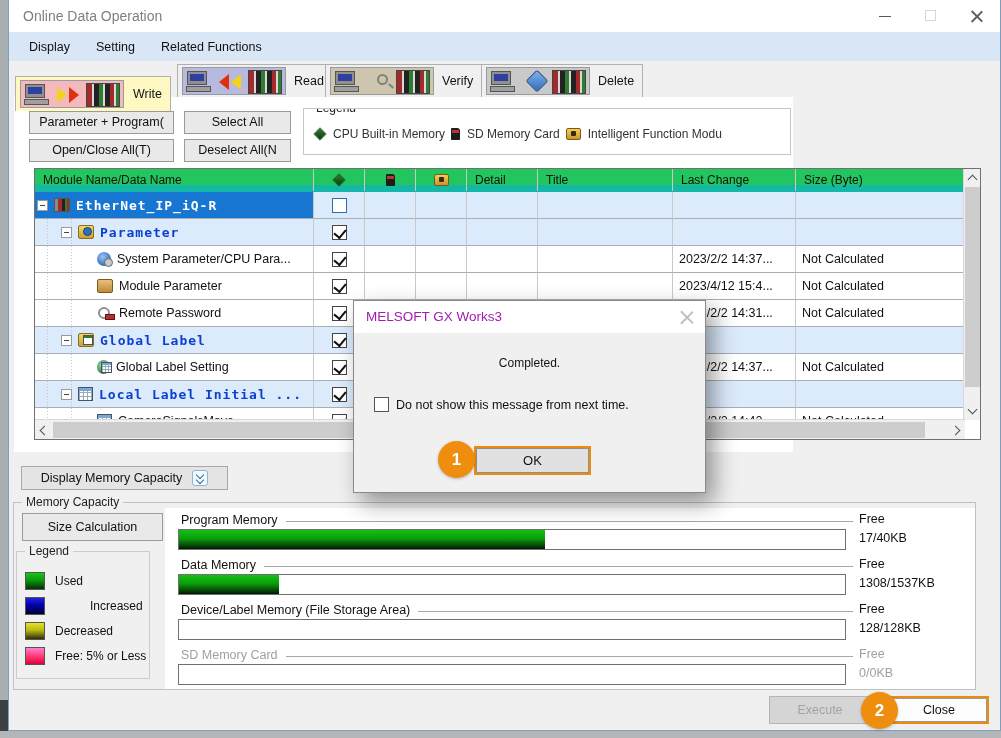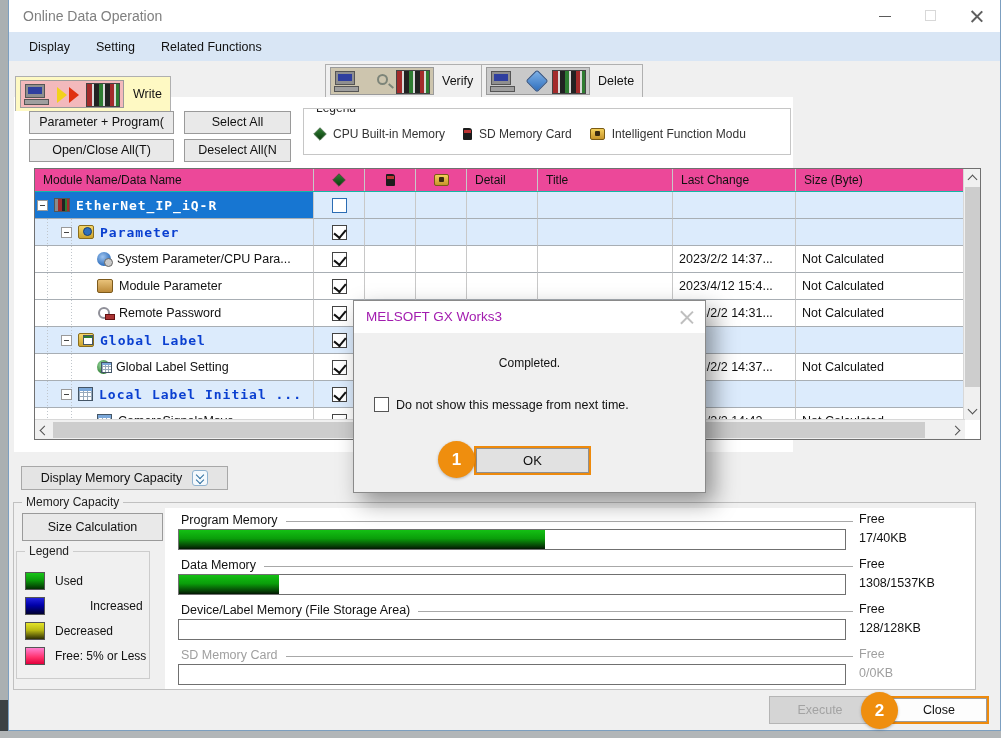--- a/index.html
+++ b/index.html
@@ -63,33 +63,33 @@
 
   .btn { background:#e9e9e9; border:1px solid #9a9a9a; font-size:12.5px; color:#111; text-align:center; font-family:"Liberation Sans",sans-serif; }
   .btn-pp    { position:absolute; left:15px;  top:14px; width:145px; height:23px; line-height:21px; }
   .btn-sel   { position:absolute; left:170px; top:14px; width:107px; height:23px; line-height:21px; }
   .btn-oc    { position:absolute; left:15px;  top:42px; width:145px; height:23px; line-height:21px; }
   .btn-desel { position:absolute; left:170px; top:42px; width:107px; height:23px; line-height:21px; }
 
   .fieldset { position:absolute; border:1px solid #c6c6c6; }
   .fieldset > .fs-label { position:absolute; top:-8px; left:8px; background:#ffffff; padding:0 4px; font-size:12px; color:#222; }
   .legend-top { left:289px; top:11px; width:488px; height:47px; overflow:hidden; }
-  .legend-top .items { position:absolute; left:10px; top:18px; display:flex; gap:18px; align-items:center; white-space:nowrap; }
+  .legend-top .items { position:absolute; left:10px; top:18px; display:flex; gap:6px; align-items:center; white-space:nowrap; }
   .legend-item { display:flex; align-items:center; gap:7px; font-size:12px; color:#333; }
 
   .chip-icon { width:12px; height:12px; background:linear-gradient(135deg,#2e7d32,#0b3d0d); transform:rotate(45deg) scale(.8); border:1px solid #1b4d1e; }
   .sd-icon { width:9px; height:12px; background:#1c1c1c; border-radius:1px 3px 1px 1px; position:relative; }
   .sd-icon::after { content:""; position:absolute; left:1px; top:2px; width:7px; height:3px; background:#b33; }
   .ifm-icon { width:15px; height:12px; background:linear-gradient(180deg,#f3cf5a,#c8952a); border:1px solid #7a5b14; border-radius:2px; position:relative; }
   .ifm-icon::after { content:""; position:absolute; left:4px; top:2px; width:5px; height:5px; background:#3a2a10; border-radius:1px; }
 
   
   .grid { position:absolute; left:20px; top:71px; width:947px; height:272px; border:1px solid #707070; background:#fff; }
   .gcols { display:grid; grid-template-columns:279px 51px 51px 51px 71px 135px 123px 169px; }
-  .ghead { position:absolute; left:0; top:0; width:930px; height:23px; background:#ec4899; border-bottom:1px solid #14b8a6; }
+  .ghead { position:absolute; left:0; top:0; width:930px; height:23px; background:#22c55e; border-bottom:7px solid #14b8a6; }
   .ghead .cell { border-right:1px solid #c8c8c8; display:flex; align-items:center; padding-left:8px; font-size:12px; color:#111; height:22px; }
   .ghead .cell.center { justify-content:center; padding-left:0; }
   .gbody { position:absolute; left:0; top:23px; width:930px; height:229px; overflow:hidden; }
   .grow { height:27px; }
   .grow .cell { border-right:1px solid #c8c8c8; border-bottom:1px solid #a8aeb4; height:27px; display:flex; align-items:center; overflow:hidden; white-space:nowrap; }
   .row-white .cell { background:#fff; }
   .row-blue .cell { background:#dcebfc; }
   .row-sel .cell { background:#dcebfc; }
   .row-sel .cell.name { background:#1776d2; }
   .cell.name { position:relative; 
@@ -226,20 +226,32 @@
         <span class="mini-pc">
             <span class="scr"></span>
             <span class="base"></span>
           </span>
         <span class="chev chev-r" style="left:36px;color:#f2d21a;"></span>
         <span class="chev chev-r" style="left:48px;color:#e03010;"></span>
         <span class="rack"></span>
       </span>
       <span class="tab-label">Write</span>
     </div>
+    <div class="tab" style="left:168px;">
+      <span class="tabicon bg-read">
+        <span class="mini-pc">
+            <span class="scr"></span>
+            <span class="base"></span>
+          </span>
+        <span class="chev chev-l" style="left:36px;color:#e03010;"></span>
+        <span class="chev chev-l" style="left:48px;color:#f2d21a;"></span>
+        <span class="rack"></span>
+      </span>
+      <span class="tab-label">Read</span>
+    </div>
     <div class="tab" style="left:316px;">
       <span class="tabicon bg-verify">
         <span class="mini-pc">
             <span class="scr"></span>
             <span class="base"></span>
           </span>
         <span class="magnifier"></span>
         <span class="rack"></span>
       </span>
       <span class="tab-label">Verify</span>

